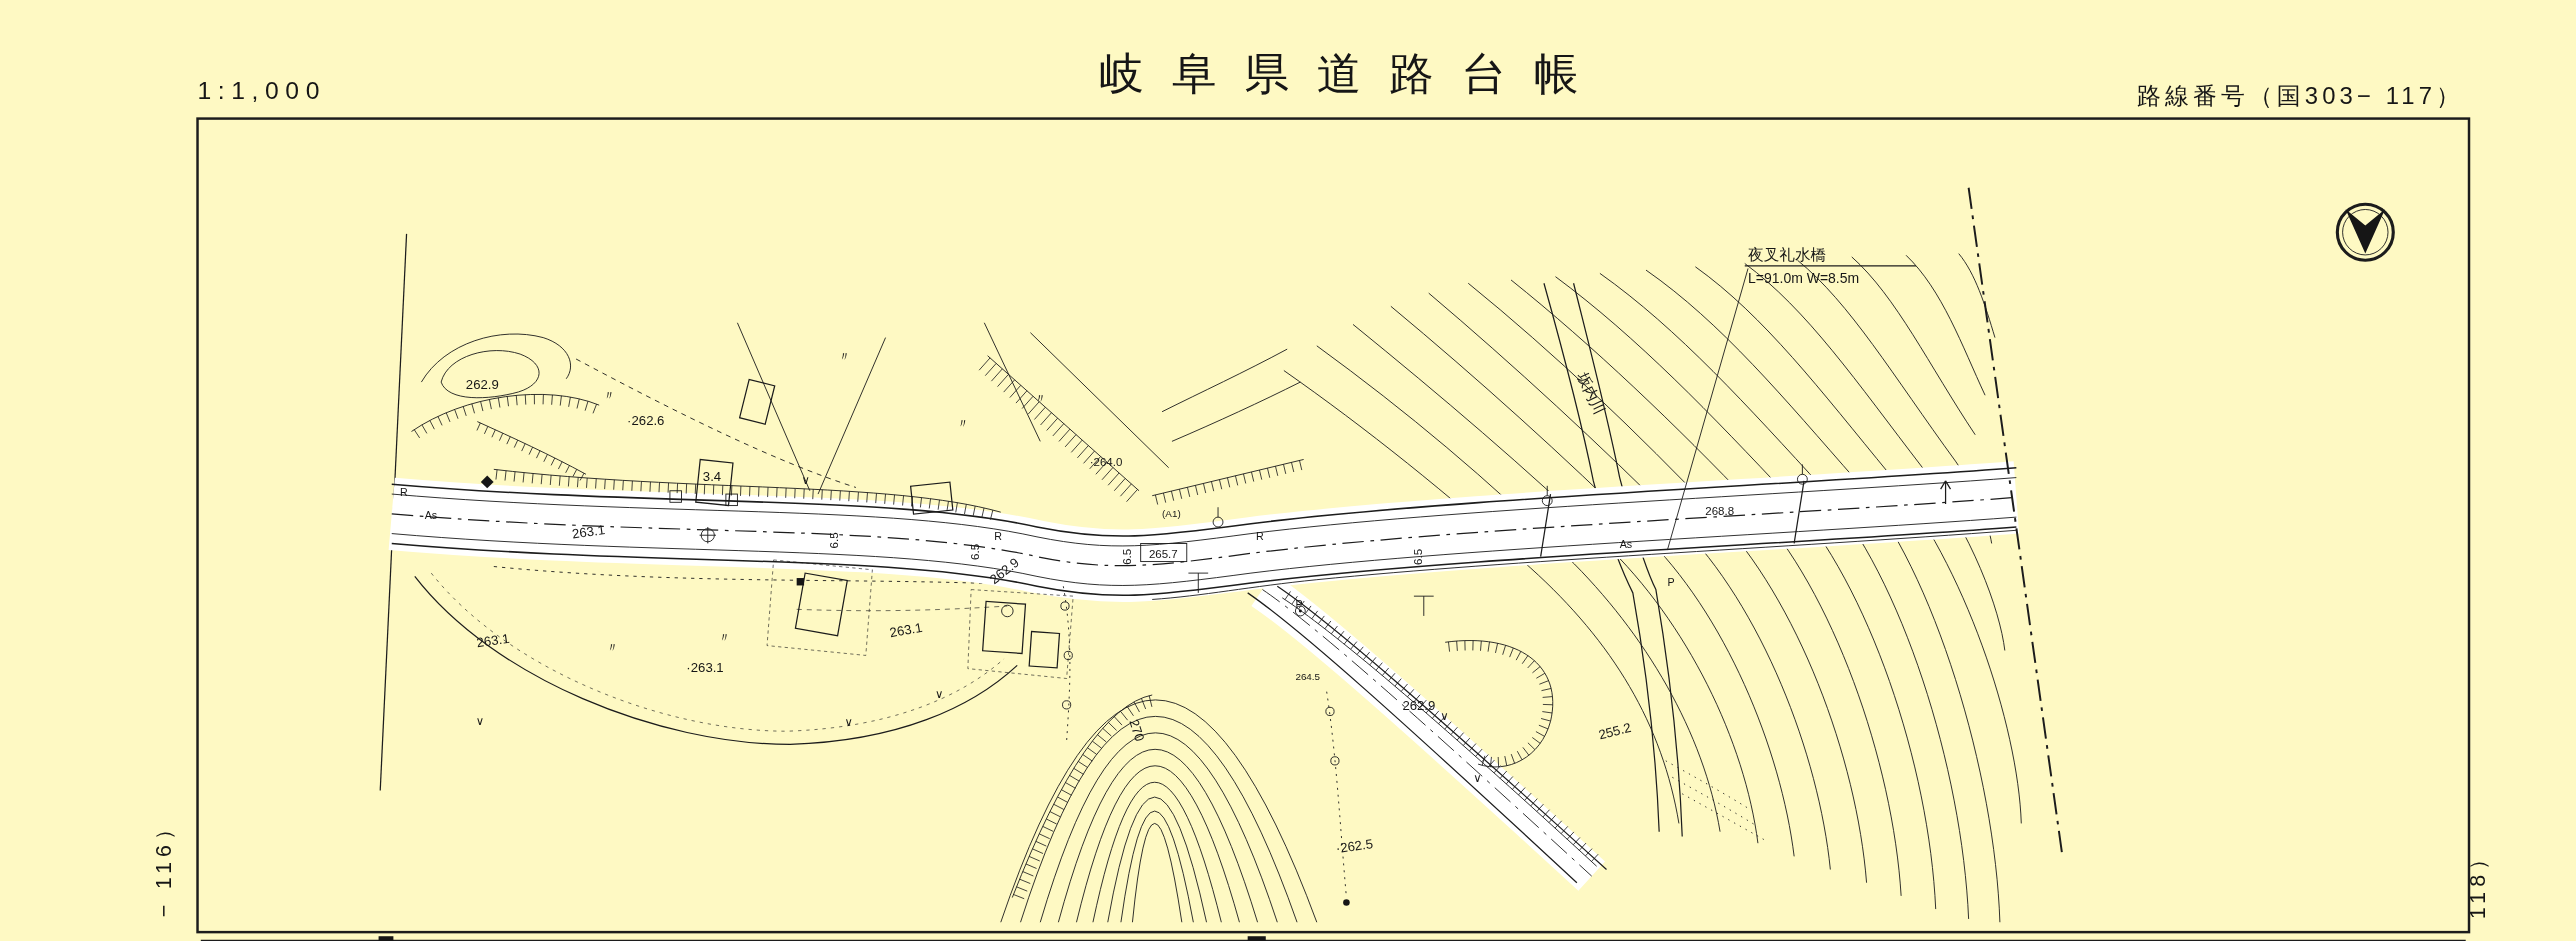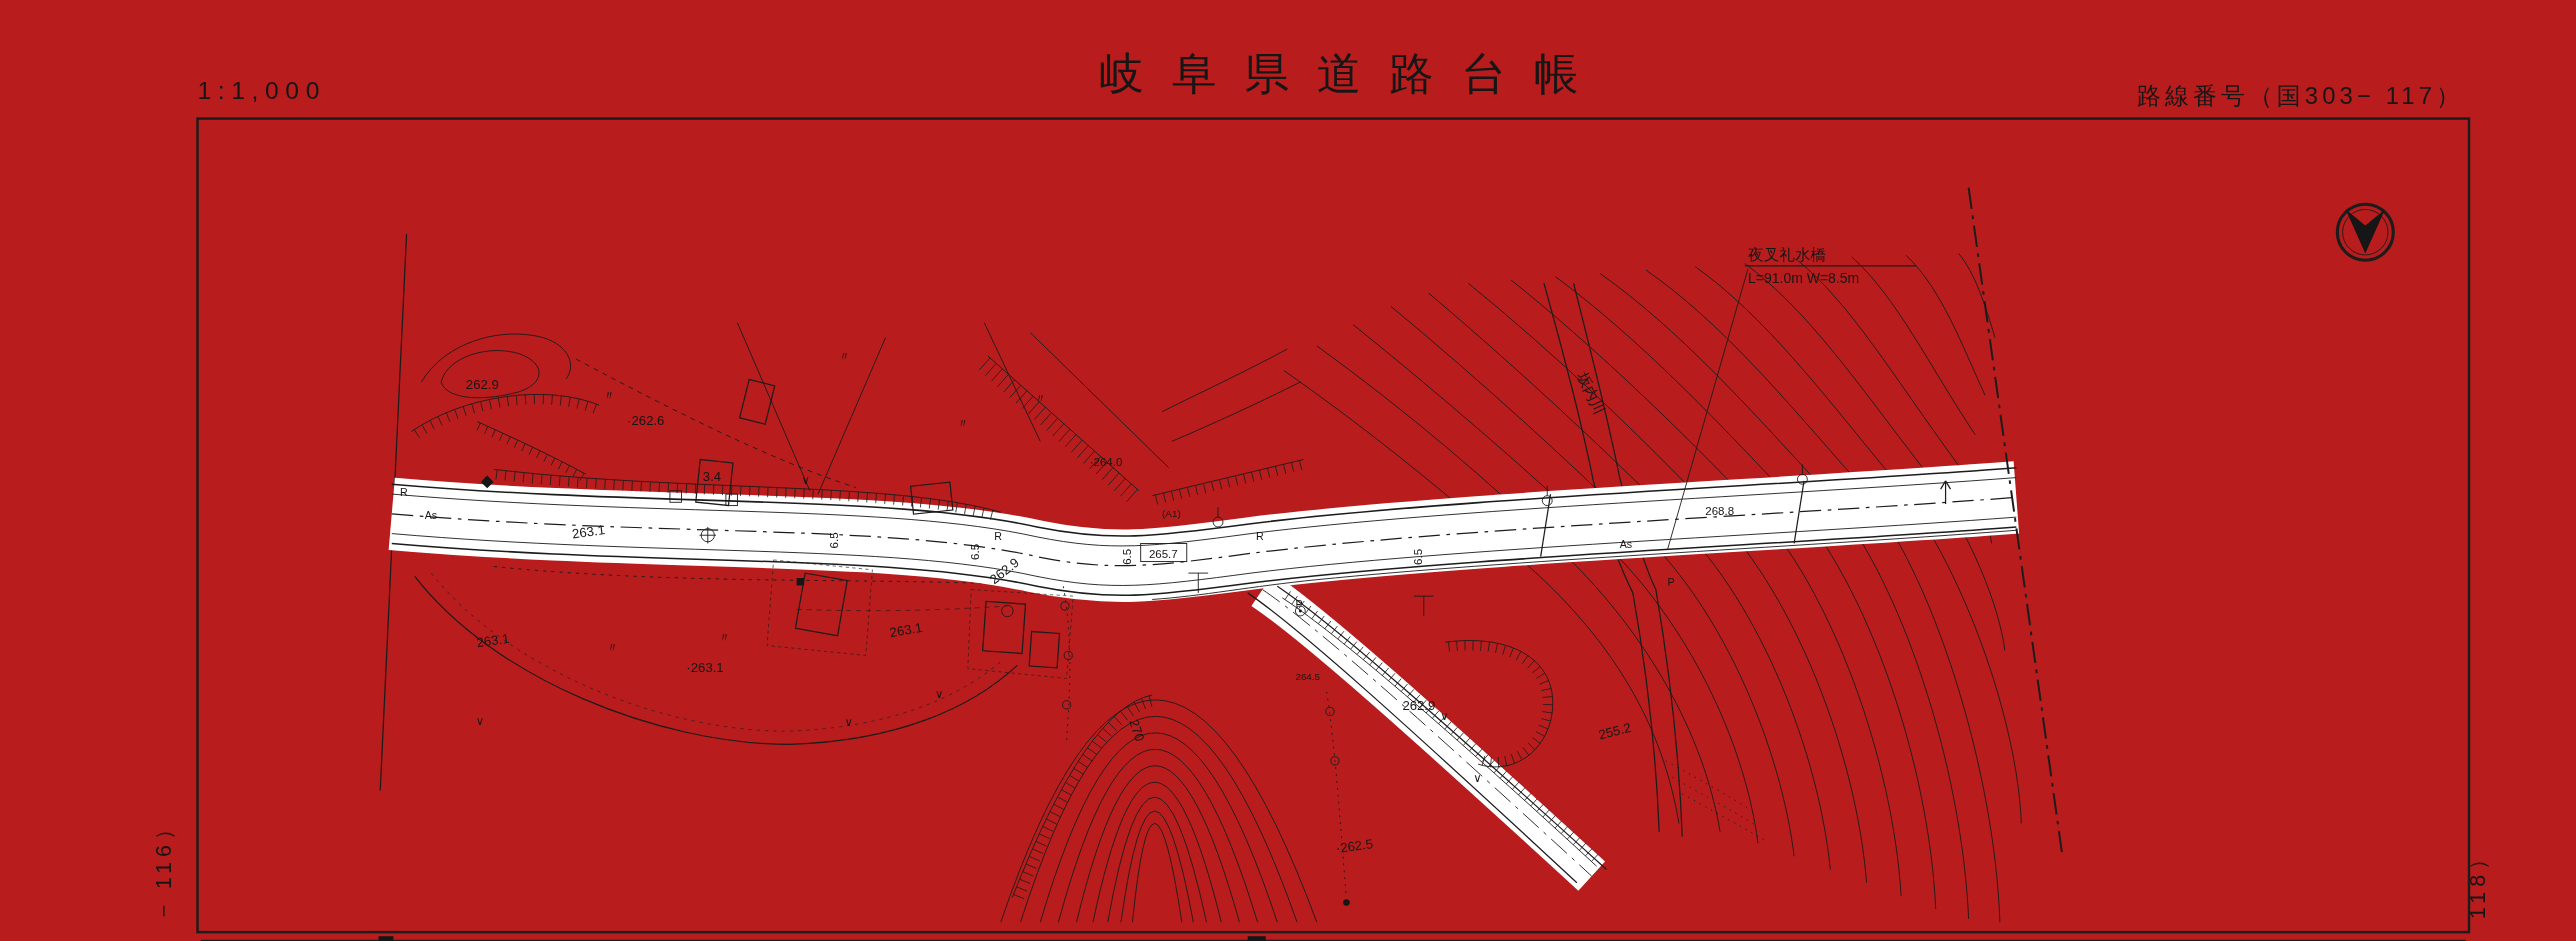--- a/index.html
+++ b/index.html
@@ -1,16 +1,16 @@
 <!DOCTYPE html>
 <html style="font-size:9.6px"><head>
 <meta charset="utf-8">
 <style>
   html,body{margin:0;padding:0;background:#f5f5f2;}
-  .page{position:relative;width:2576px;height:942px;background:#b91c1c;overflow:hidden;}
+  .page{position:relative;width:2576px;height:942px;background:#fef9c3;overflow:hidden;}
   svg{position:absolute;left:0;top:0;}
   svg text{font-family:"Liberation Sans","DejaVu Sans",sans-serif;fill:#161616;}
   .ln{fill:none;stroke:#1c1c1c;}
   .w03{stroke-width:0.38;} .w05{stroke-width:0.55;} .w07{stroke-width:0.75;} .w09{stroke-width:0.95;} .w14{stroke-width:1.5;}
   .dot{stroke-dasharray:1.2 3;}
   .cdash{stroke-dasharray:13 4 2.2 4;}
   .tick{stroke:#1c1c1c;stroke-width:0.5;fill:none;}
   .casing{fill:none;stroke:#ffffff;}
   .fillink{fill:#161616;stroke:none;}
   .hdr{letter-spacing:4px;}

